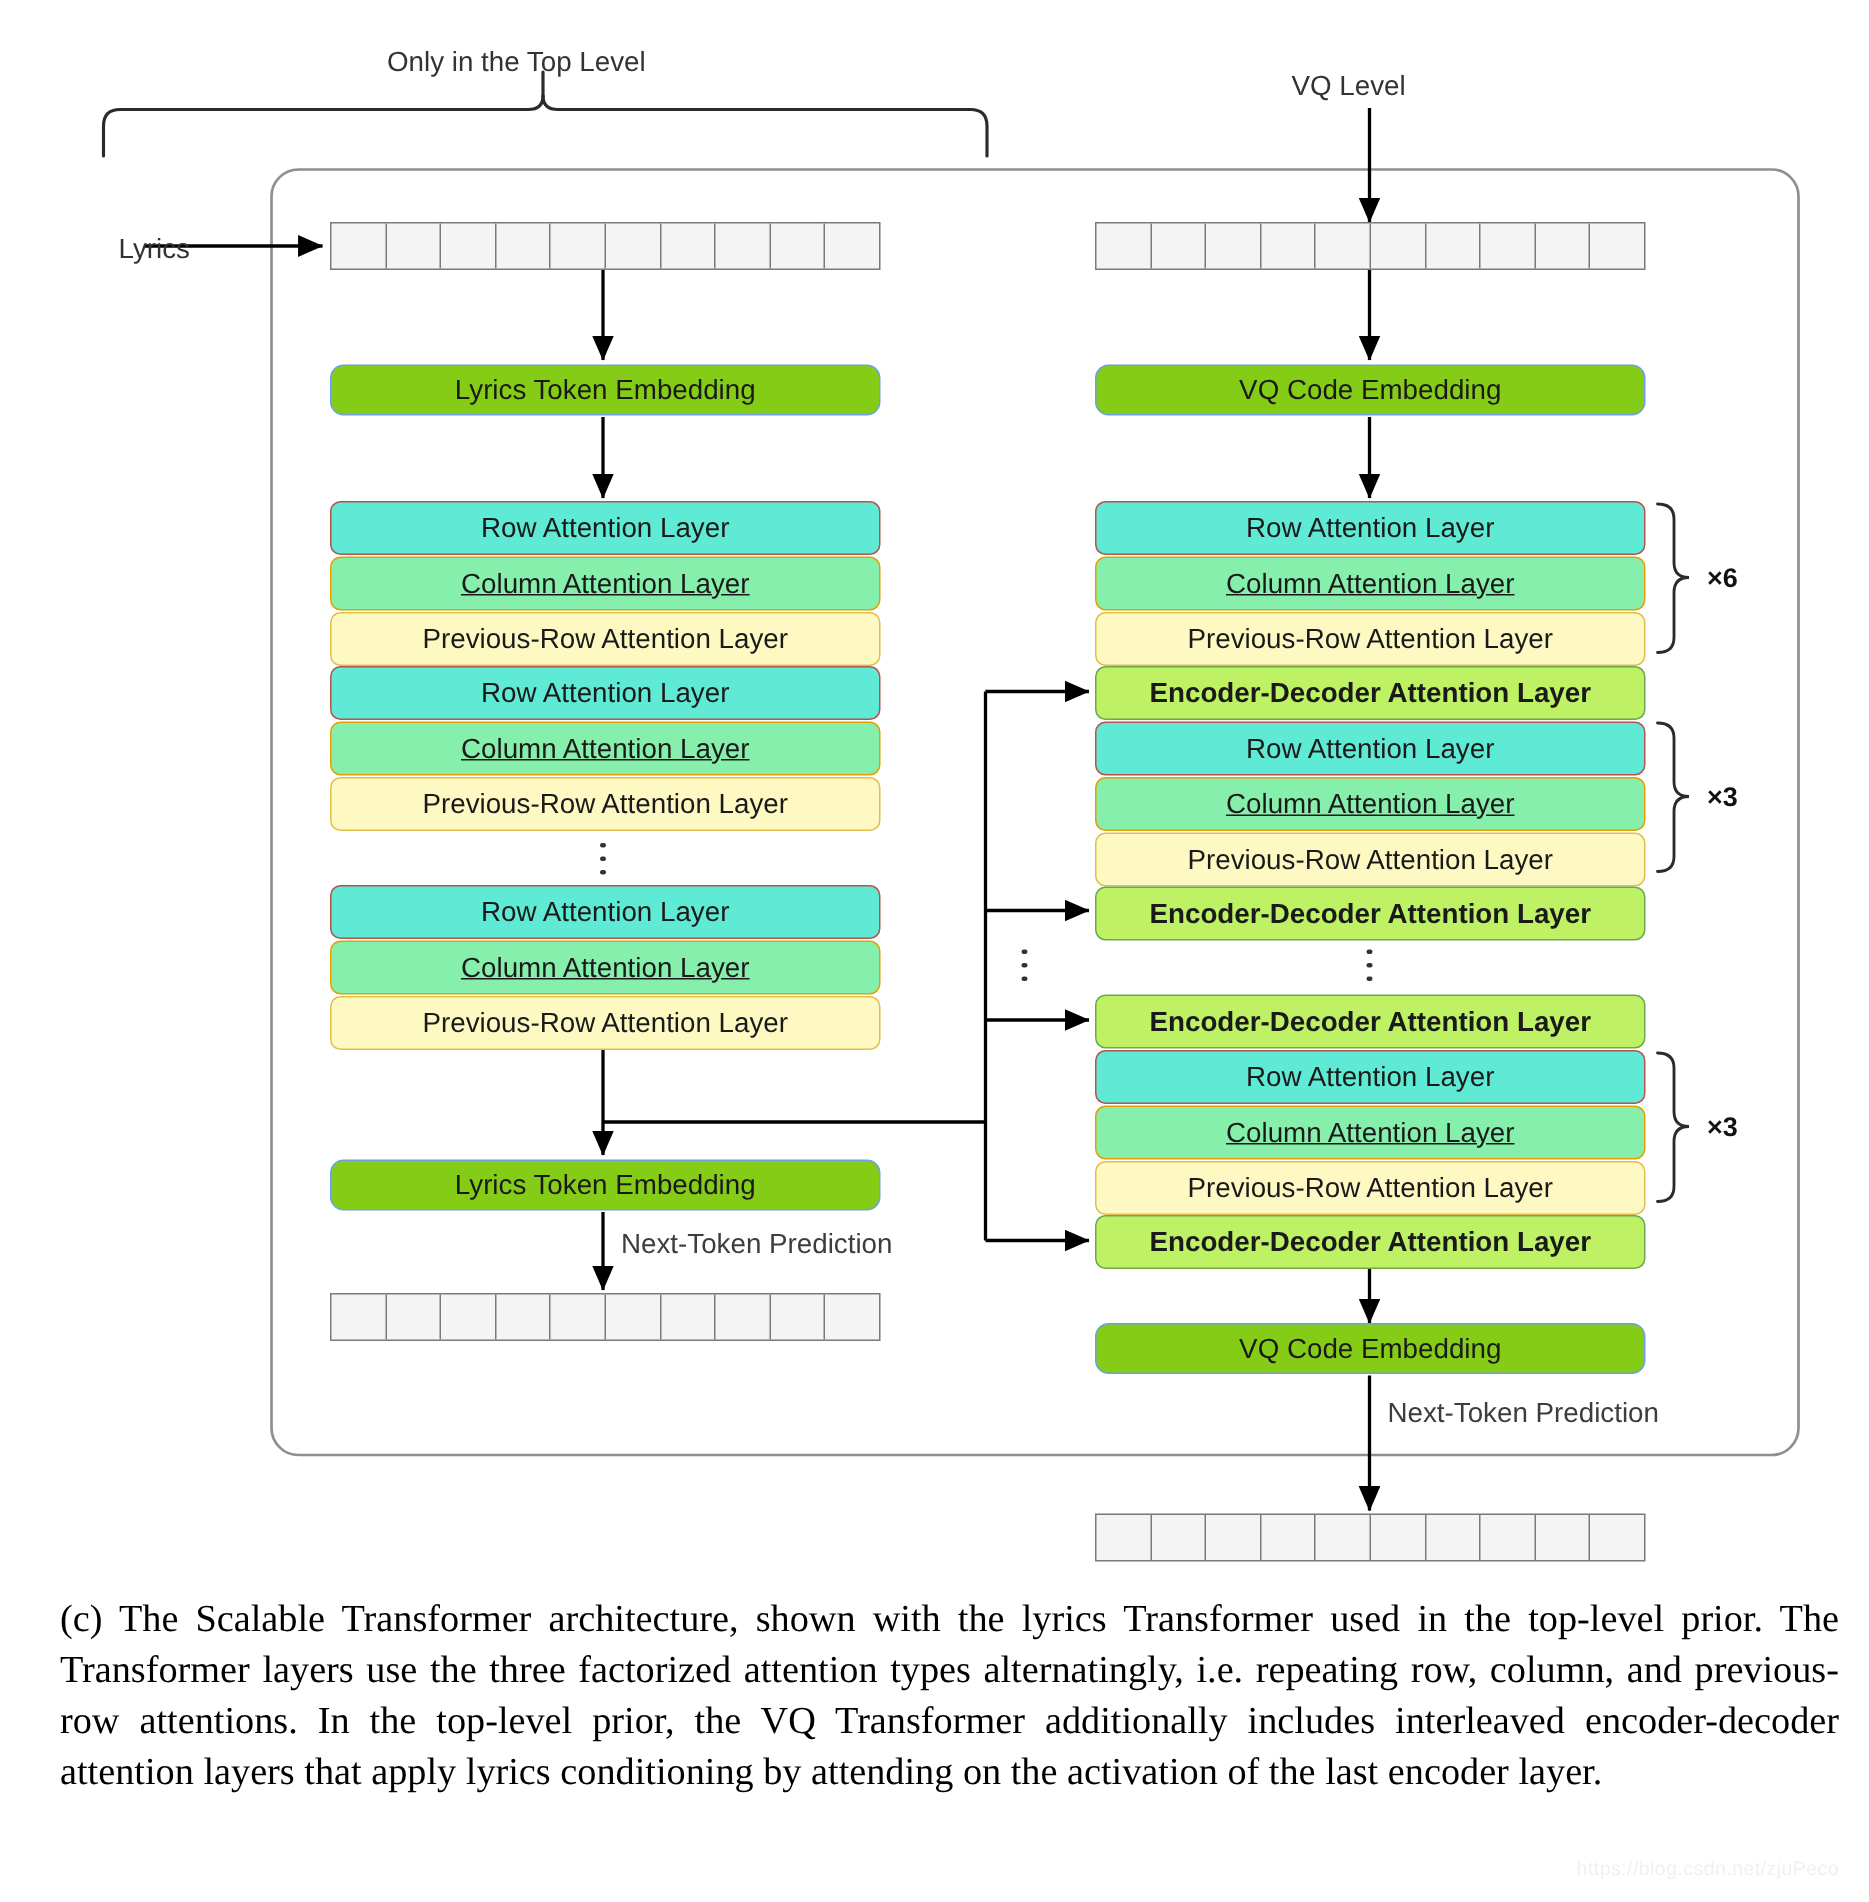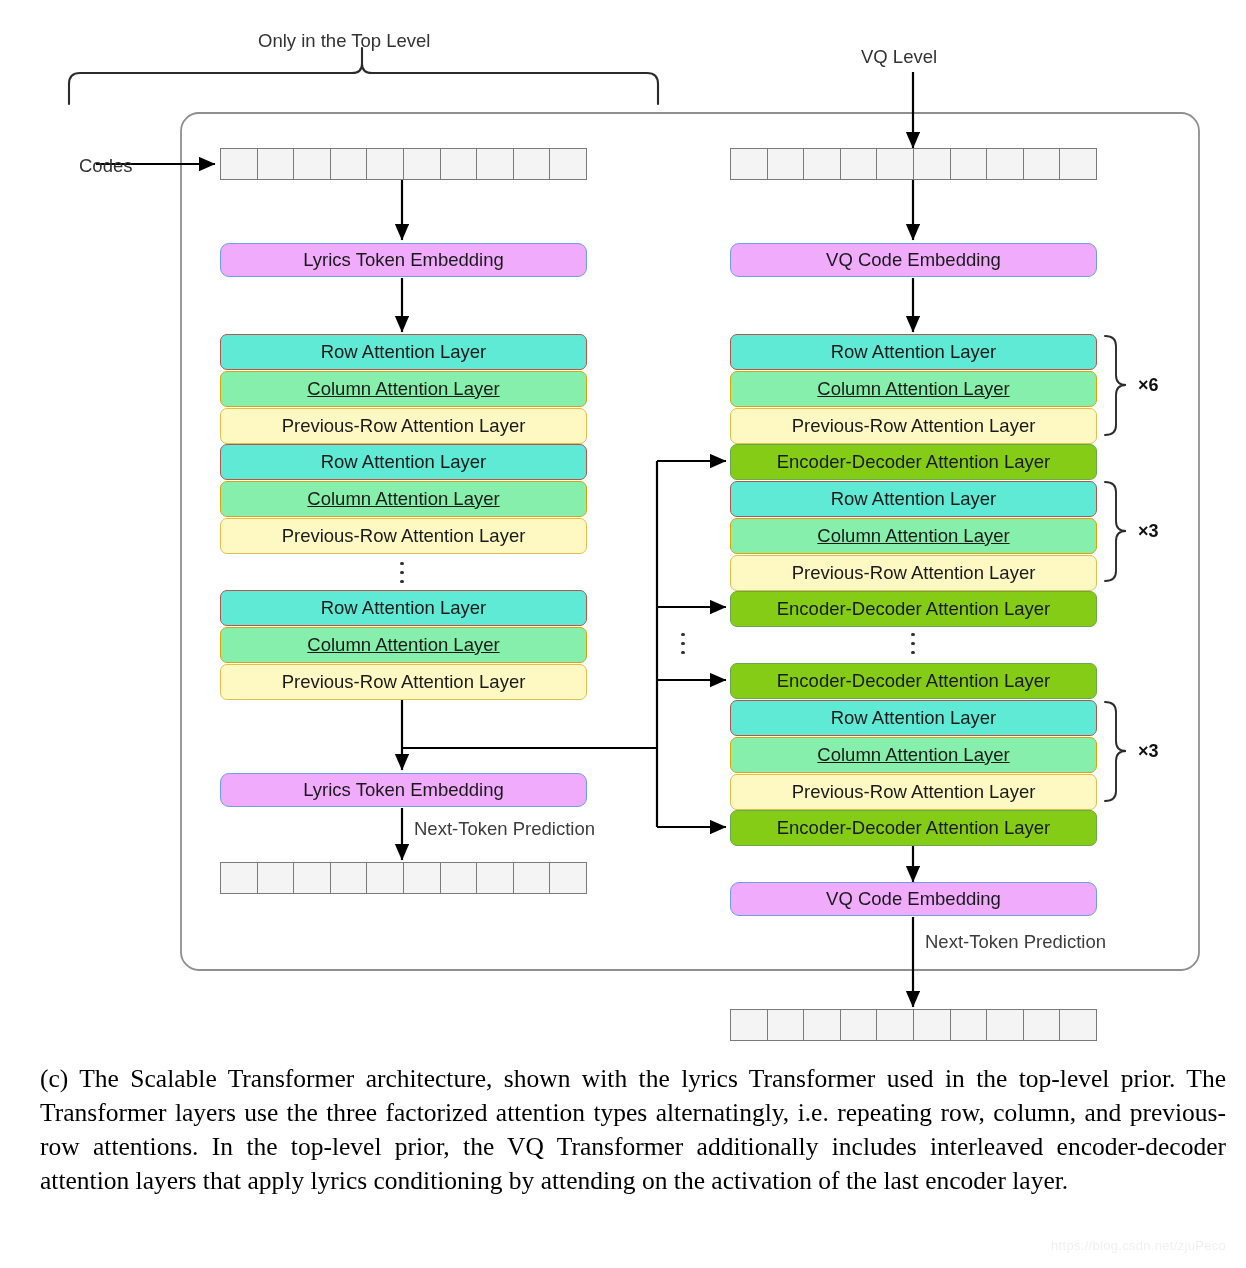--- a/index.html
+++ b/index.html
@@ -6,25 +6,25 @@
   body{width:1246px;height:1268px;position:relative;
        font-family:"Liberation Sans",sans-serif;color:#1a1a1a;}
 
   .fig{position:absolute;left:0;top:0;width:1072px;height:1050px;}
   svg.layer{position:absolute;left:0;top:0;width:1246px;height:1050px;overflow:visible;}
 
   
   .box{position:absolute;box-sizing:border-box;display:flex;align-items:center;
        justify-content:center;border-radius:7px;border:1.4px solid #888;
        font-size:18.5px;line-height:1;white-space:nowrap;}
-  .box.embed{background:#f0abfc;border-color:#6d9eeb;border-radius:9px;}
+  .box.embed{background:#84cc16;border-color:#6d9eeb;border-radius:9px;}
   .box.row{background:#5eead4;border-color:#b4544f;}
   .box.col{background:#86efac;border-color:#e2a100;text-decoration:underline;}
   .box.prow{background:#fef9c3;border-color:#e0c04a;}
-  .box.encdec{background:#84cc16;border-color:#6aa84f;}
+  .box.encdec{background:#bef264;border-color:#6aa84f;font-weight:bold;}
 
   
   .strip{position:absolute;display:flex;box-sizing:border-box;
          border:1.6px solid #7a7a7a;background:#f4f4f4;}
   .strip .cell{flex:1 1 0;border-right:1.6px solid #7a7a7a;box-sizing:border-box;}
   .strip .cell:last-child{border-right:none;}
 
   
   .lbl{position:absolute;font-size:18.5px;color:#333;white-space:nowrap;}
   .lbl.gray{color:#3d3d3d;}
@@ -88,21 +88,21 @@
                Q1116,385 1116,395 L1116,425 Q1116,435 1105,435"></path>
       <path d="M1105,482 Q1116,482 1116,492 L1116,521 Q1116,531 1126,531
                Q1116,531 1116,541 L1116,571 Q1116,581 1105,581"></path>
       <path d="M1105,702 Q1116,702 1116,712 L1116,741 Q1116,751 1126,751
                Q1116,751 1116,761 L1116,791 Q1116,801 1105,801"></path>
     </g>
   </svg>
 
   <div class="lbl" style="left:258px;top:30px;">Only in the Top Level</div>
   <div class="lbl" style="left:861px;top:46px;">VQ Level</div>
-  <div class="lbl" style="left:79px;top:155px;">Codes</div>
+  <div class="lbl" style="left:79px;top:155px;">Lyrics</div>
   <div class="lbl gray" style="left:414px;top:818px;">Next-Token Prediction</div>
   <div class="lbl gray" style="left:925px;top:931px;">Next-Token Prediction</div>
 
   <div class="mult" style="left:1138px;top:375px;">×6</div>
   <div class="mult" style="left:1138px;top:521px;">×3</div>
   <div class="mult" style="left:1138px;top:741px;">×3</div>
 
   <div class="strip" style="left:220px;top:148px;width:367px;height:32px;">
     <span class="cell"></span>
     <span class="cell"></span>

